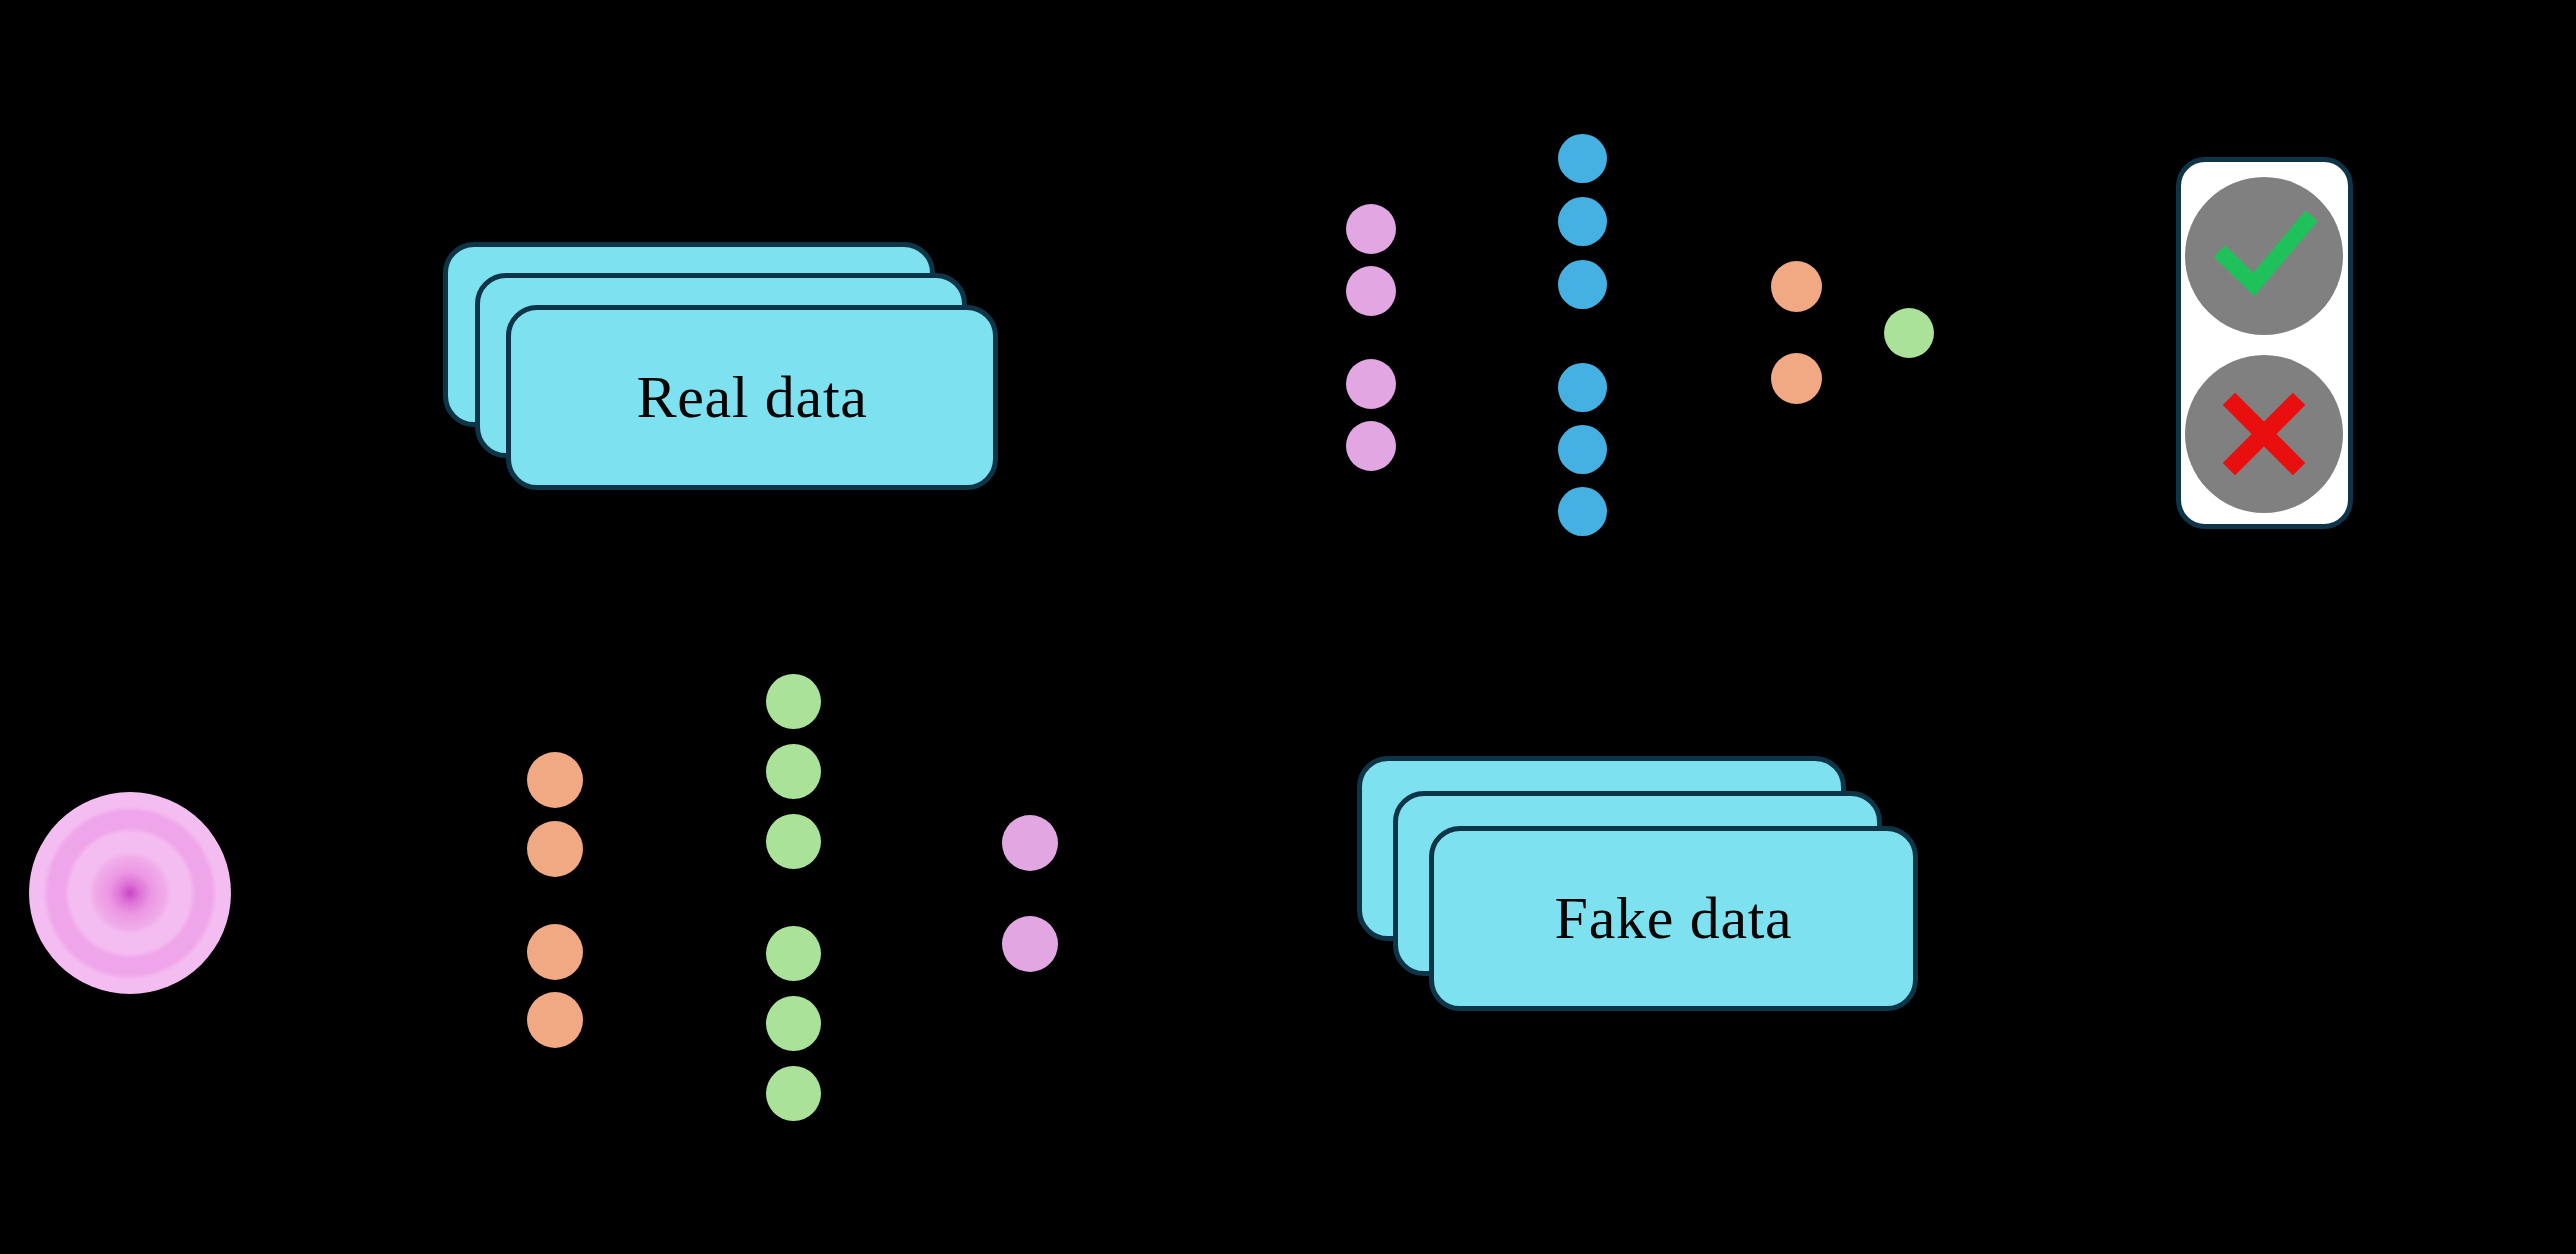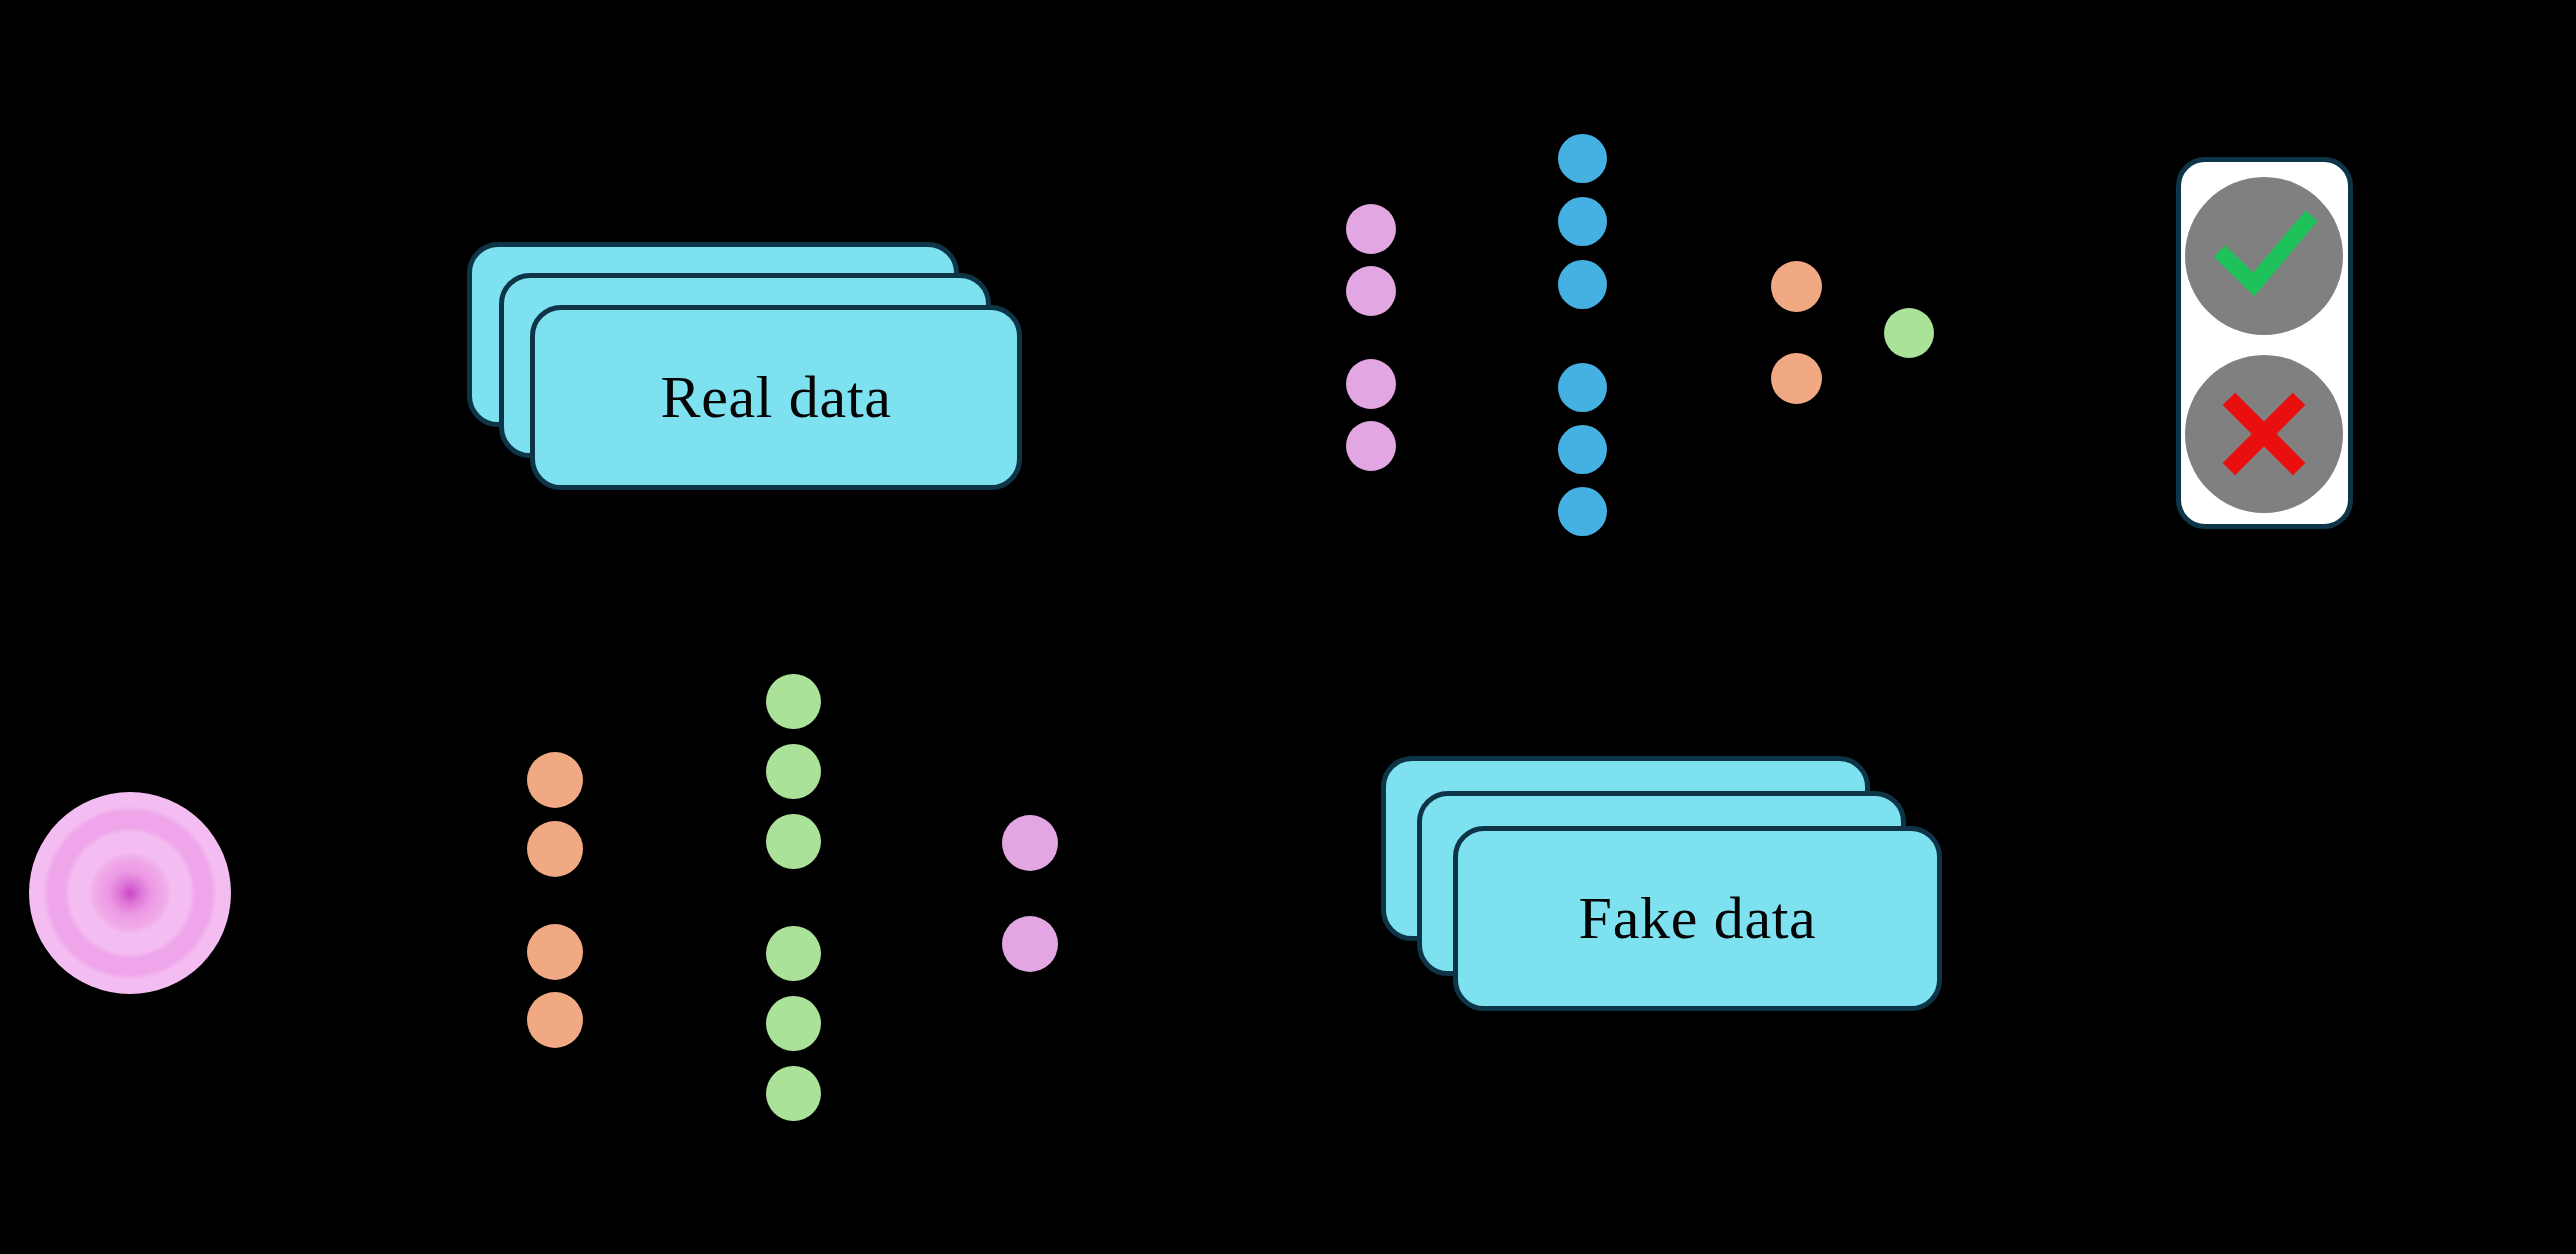--- a/index.html
+++ b/index.html
@@ -30,21 +30,20 @@
       var(--nz-outer) 75%,
       var(--nz-outer) 100%);
   }
   
   .card{
     position:absolute;
     box-sizing:border-box;
     background:var(--cyan);
     border:5.1px solid var(--card-border);
     border-radius:31px;
-    margin-left:24px;
   }
   .card-label{
     position:absolute;
     inset:0;
     display:flex;align-items:center;justify-content:center;
     font-size:60px;
     color:#050505;
     letter-spacing:0.7px;
     white-space:nowrap;
   }

